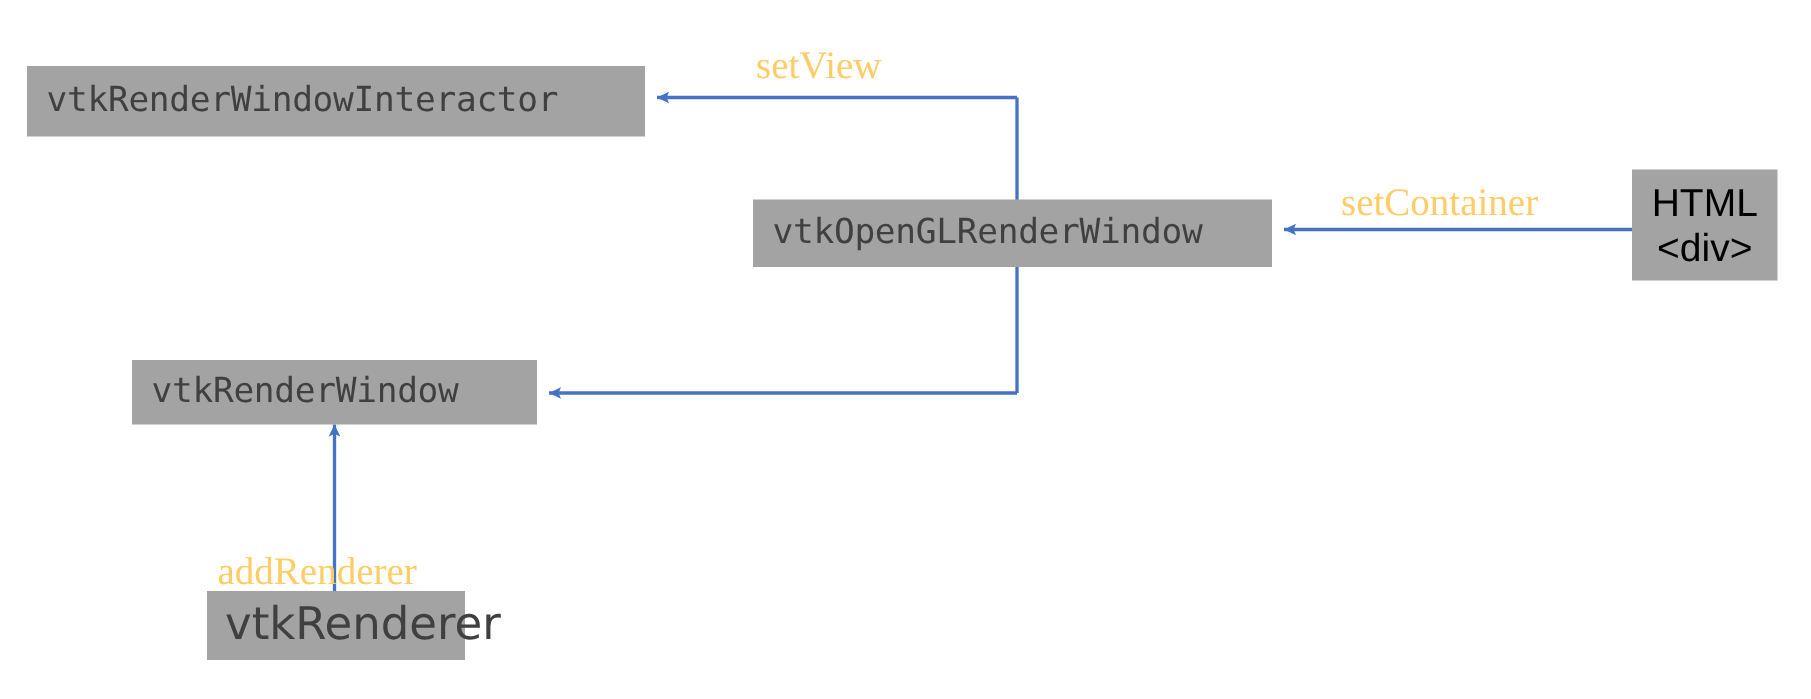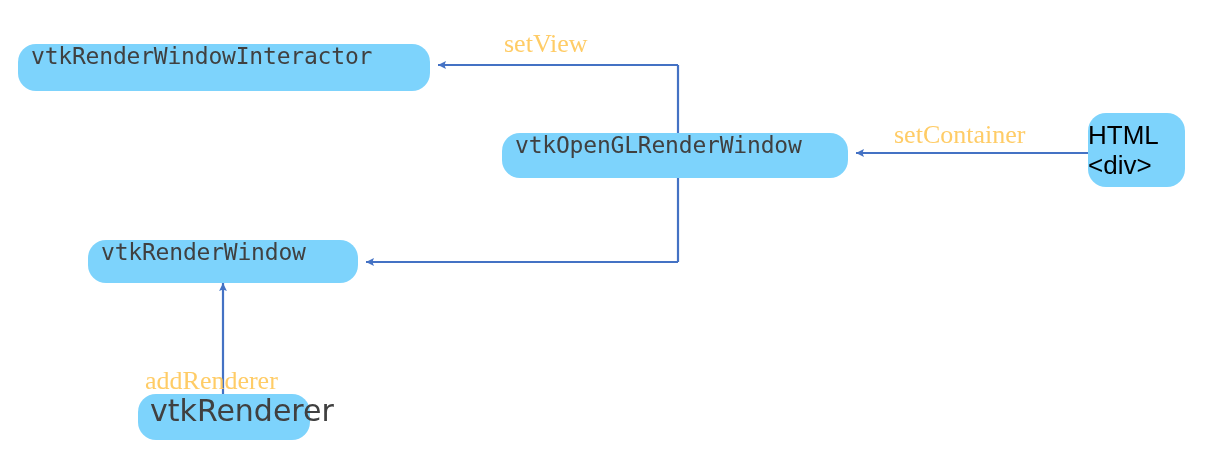--- a/index.html
+++ b/index.html
@@ -19,28 +19,27 @@
     position: absolute;
     left: 0;
     top: 0;
     width: 1207px;
     height: 466px;
     pointer-events: none;
   }
   .node {
     position: absolute;
     box-sizing: border-box;
-    background: #7dd3fc;
+    background: #a3a3a3;
     display: flex;
-    align-items: flex-start;
+    align-items: center;
     justify-content: flex-start;
     color: #404040;
     white-space: pre;
     line-height: 1.12;
-    border-radius: 18px;
   }
   .node.mono {
     font-family: "DejaVu Sans Mono", "Liberation Mono", monospace;
     font-size: 23px;
     letter-spacing: -0.2px;
     padding-left: 13px;
   }
   .node.sans {
     font-family: "DejaVu Sans", "Liberation Sans", sans-serif;
     font-size: 30px;

